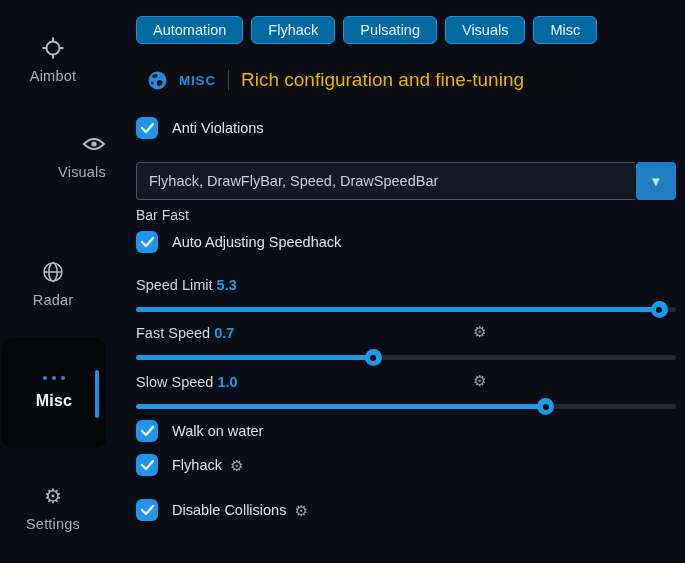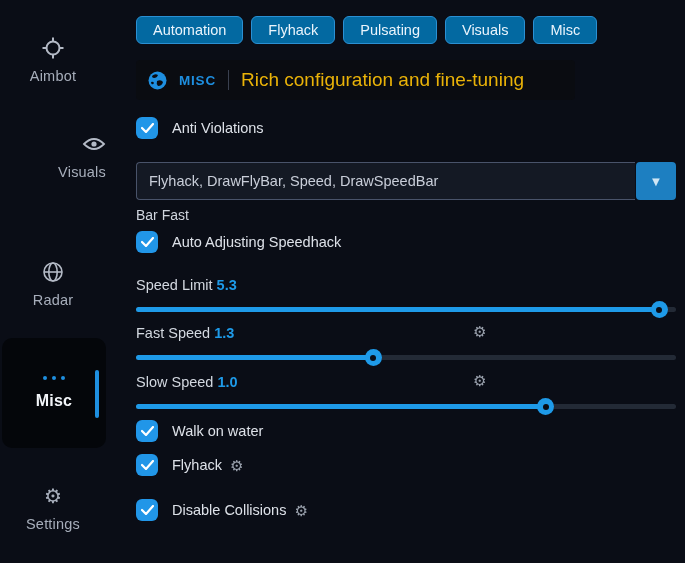--- a/index.html
+++ b/index.html
@@ -201,21 +201,21 @@
   <div class="slider">
     <div class="track"></div>
     <div class="fill" style="width: 97%;"></div>
     <div class="thumb" style="left: 97%;">
         <i></i>
       </div>
   </div>
 
   <div class="slider-label-row mt6">
     <span class="sl-name">Fast Speed</span>
-    <span class="sl-val">1.3</span>
+    <span class="sl-val">0.7</span>
     <span class="sl-gear">⚙</span>
   </div>
   <div class="slider">
     <div class="track"></div>
     <div class="fill" style="width: 44%;"></div>
     <div class="thumb" style="left: 44%;">
         <i></i>
       </div>
   </div>
 

